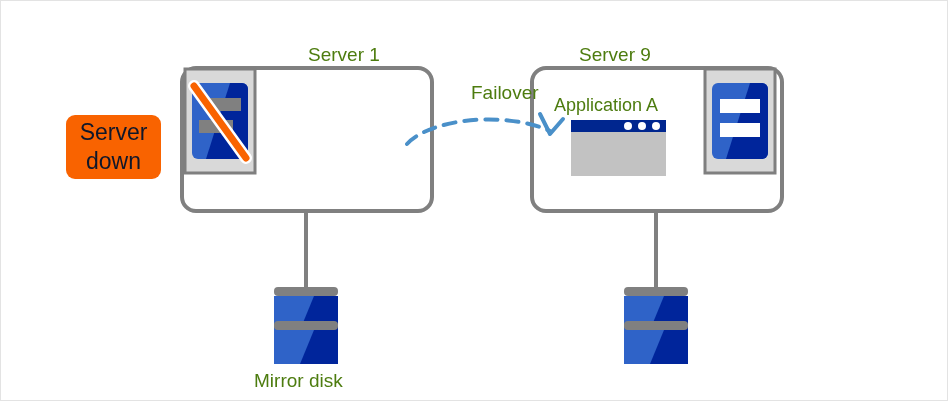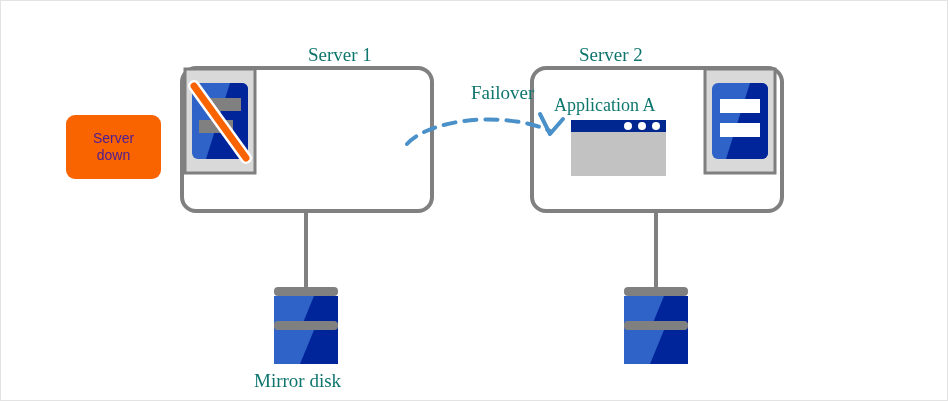--- a/index.html
+++ b/index.html
@@ -21,24 +21,23 @@
   }
   .svg-layer {
     position: absolute;
     left: 0;
     top: 0;
     width: 948px;
     height: 401px;
   }
   .label {
     position: absolute;
-    color: #0f766e;
+    color: #4d7c0f;
     white-space: pre;
     line-height: 1;
-    font-family: Liberation Serif, serif;
   }
   .title-label {
     font-size: 19px;
   }
   .app-label {
     font-size: 18px;
   }
   .disk-label {
     font-size: 19px;
   }
@@ -46,22 +45,22 @@
     font-size: 19px;
     margin-left: 26px;
   }
   .badge {
     position: absolute;
     display: flex;
     flex-direction: column;
     align-items: center;
     justify-content: center;
     border-radius: 9px;
-    color: #4c1d95;
-    font-size: 14px;
+    color: #0f172a;
+    font-size: 23px;
     line-height: 1.25;
     text-align: center;
   }
 </style>
 </head>
 <body>
 
 <div id="canvas">
 
   <svg class="svg-layer" viewBox="0 0 948 401">
@@ -132,21 +131,21 @@
       <rect x="623" y="295" width="64" height="34" fill="#2f63c8"></rect>
       <polygon points="663,295 687,295 687,329 649,329" fill="#00259b"></polygon>
       <rect x="623" y="320" width="64" height="9" rx="4" fill="#808080"></rect>
       <rect x="623" y="329" width="64" height="34" fill="#2f63c8"></rect>
       <polygon points="663,329 687,329 687,363 649,363" fill="#00259b"></polygon>
     </g>
   </svg>
 
   <div class="label title-label" style="left:307px; top:44px;">Server 1</div>
 
-  <div class="label title-label" style="left:578px; top:44px;">Server 2</div>
+  <div class="label title-label" style="left:578px; top:44px;">Server 9</div>
 
   <div class="label failover-label" style="left:444px; top:82px;">Failover</div>
 
   <div class="label disk-label" style="left:253px; top:370px;">Mirror disk</div>
 
   <div class="label app-label" style="left:553px; top:95px;">Application A</div>
 
   <div class="badge" style="left:65px; top:114px; width:95px; height:64px; background:#f96300;">
     <span>Server</span>
     <span>down</span>

